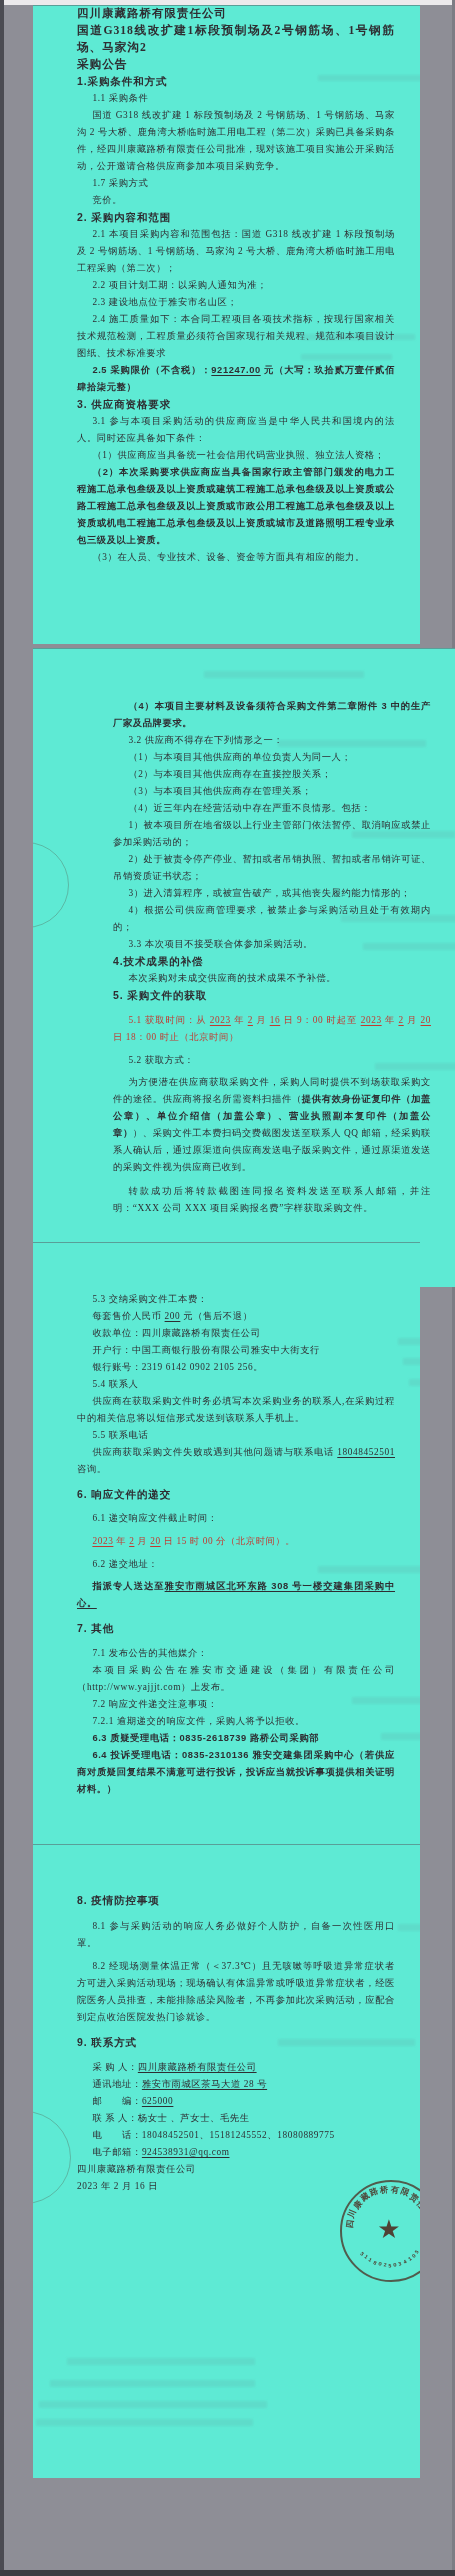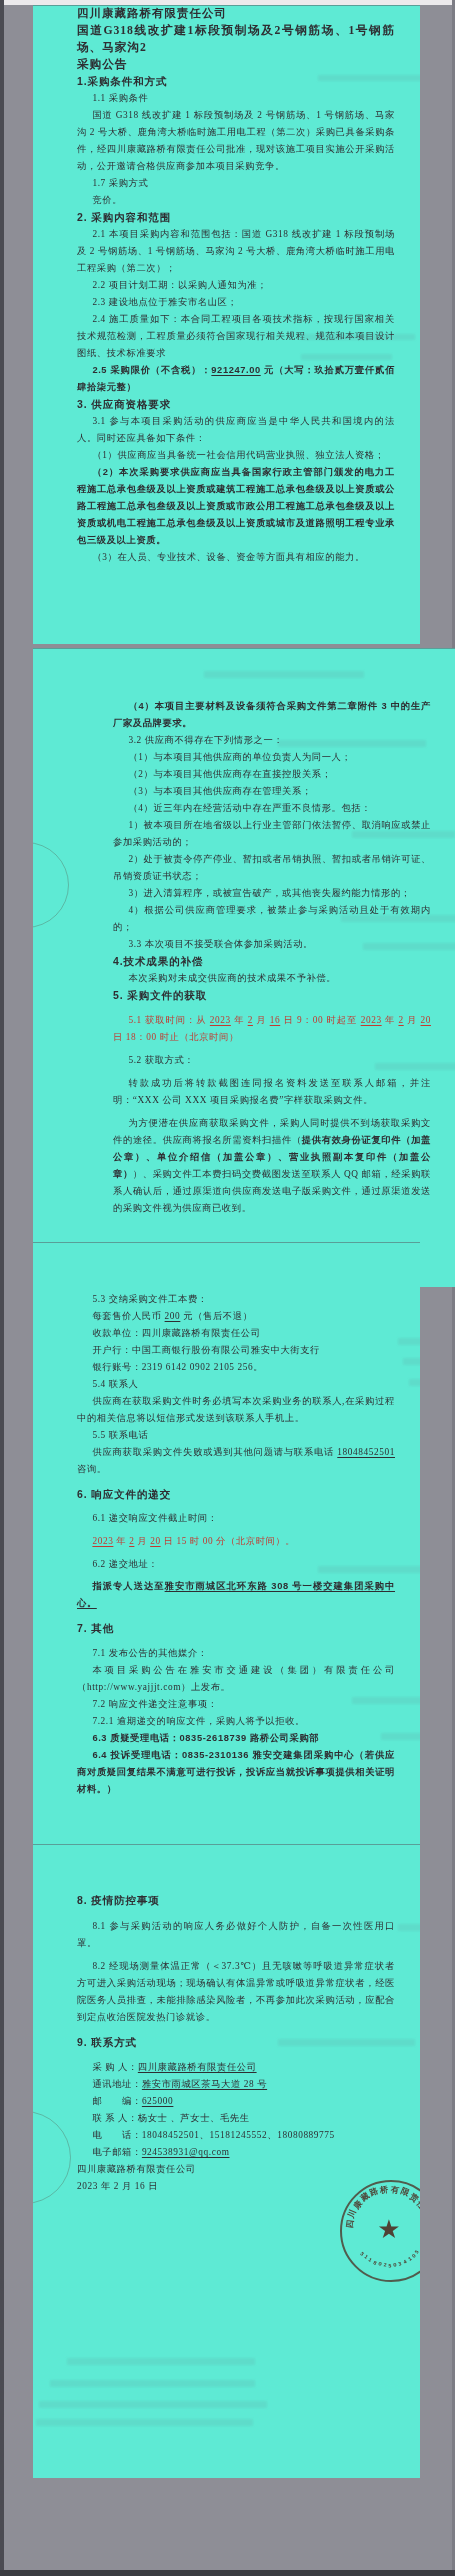--- a/index.html
+++ b/index.html
@@ -110,22 +110,22 @@
       <p class="blk para"><span>1）被本项目所在地省级以上行业主管部门依法暂停、取消响应或禁止参加采购活动的；</span></p>
       <p class="blk para"><span>2）处于被责令停产停业、暂扣或者吊销执照、暂扣或者吊销许可证、吊销资质证书状态；</span></p>
       <p class="blk para"><span>3）进入清算程序，或被宣告破产，或其他丧失履约能力情形的；</span></p>
       <p class="blk para"><span>4）根据公司供应商管理要求，被禁止参与采购活动且处于有效期内的；</span></p>
       <p class="blk item"><span>3.3 本次项目不接受联合体参加采购活动。</span></p>
       <p class="blk h1"><span>4.技术成果的补偿</span></p>
       <p class="blk para"><span>本次采购对未成交供应商的技术成果不予补偿。</span></p>
       <p class="blk h1 sp"><span>5. 采购文件的获取</span></p>
       <p class="blk para red" style="margin-top: 8px;"><span>5.1 获取时间：从 </span><span class="u">2023</span><span> 年 </span><span class="u">2</span><span> 月 </span><span class="u">16</span><span> 日 9：00 时起至 </span><span class="u">2023</span><span> 年 </span><span class="u">2</span><span> 月 </span><span class="u">20</span><span> 日 18：00 时止（北京时间）</span></p>
       <p class="blk item" style="margin-top: 5.7px;"><span>5.2 获取方式：</span></p>
+      <p class="blk para" style="margin-top: 5.7px;"><span>为方便潜在供应商获取采购文件，采购人同时提供不到场获取采购文件的途径。供应商将报名所需资料扫描件（</span><span class="bold">提供有效身份证复印件（加盖公章）、单位介绍信（加盖公章）、营业执照副本复印件（加盖公章）</span><span>）、采购文件工本费扫码交费截图发送至联系人 QQ 邮箱，经采购联系人确认后，通过原渠道向供应商发送电子版采购文件，通过原渠道发送的采购文件视为供应商已收到。</span></p>
       <p class="blk para" style="margin-top: 6.8px;"><span>转款成功后将转款截图连同报名资料发送至联系人邮箱，并注明：“XXX 公司 XXX 项目采购报名费”字样获取采购文件。</span></p>
-      <p class="blk para" style="margin-top: 5.7px;"><span>为方便潜在供应商获取采购文件，采购人同时提供不到场获取采购文件的途径。供应商将报名所需资料扫描件（</span><span class="bold">提供有效身份证复印件（加盖公章）、单位介绍信（加盖公章）、营业执照副本复印件（加盖公章）</span><span>）、采购文件工本费扫码交费截图发送至联系人 QQ 邮箱，经采购联系人确认后，通过原渠道向供应商发送电子版采购文件，通过原渠道发送的采购文件视为供应商已收到。</span></p>
     </div>
   <div class="stamp-layer" id="stamp-p2">
       <div class="stamp-ring faint" style="left: -50px; top: 194px; width: 84px; height: 84px;"></div>
     </div>
   <div class="ghost" style="left:171px;top:23px;width:160px;"></div>
   <div class="ghost" style="left:245px;top:92px;width:148px;"></div>
   <div class="ghost" style="left:319px;top:183px;width:103px;"></div>
   <div class="ghost" style="left:308px;top:267px;width:125px;"></div>
   <div class="ghost" style="left:330px;top:295px;width:103px;"></div>
   <div class="ghost" style="left:342px;top:415px;width:97px;"></div>

